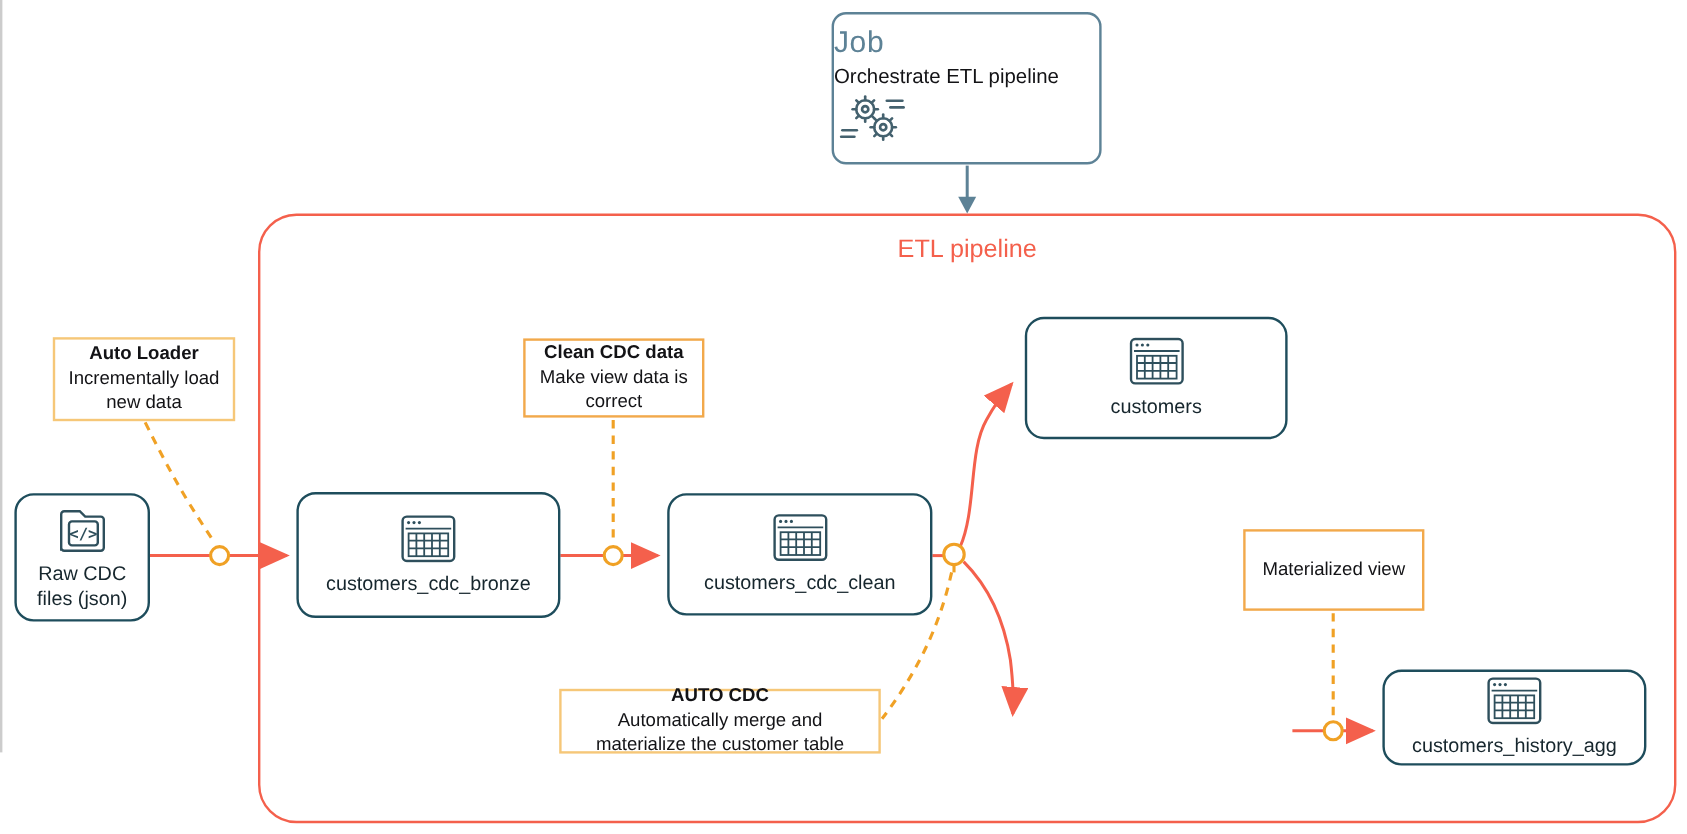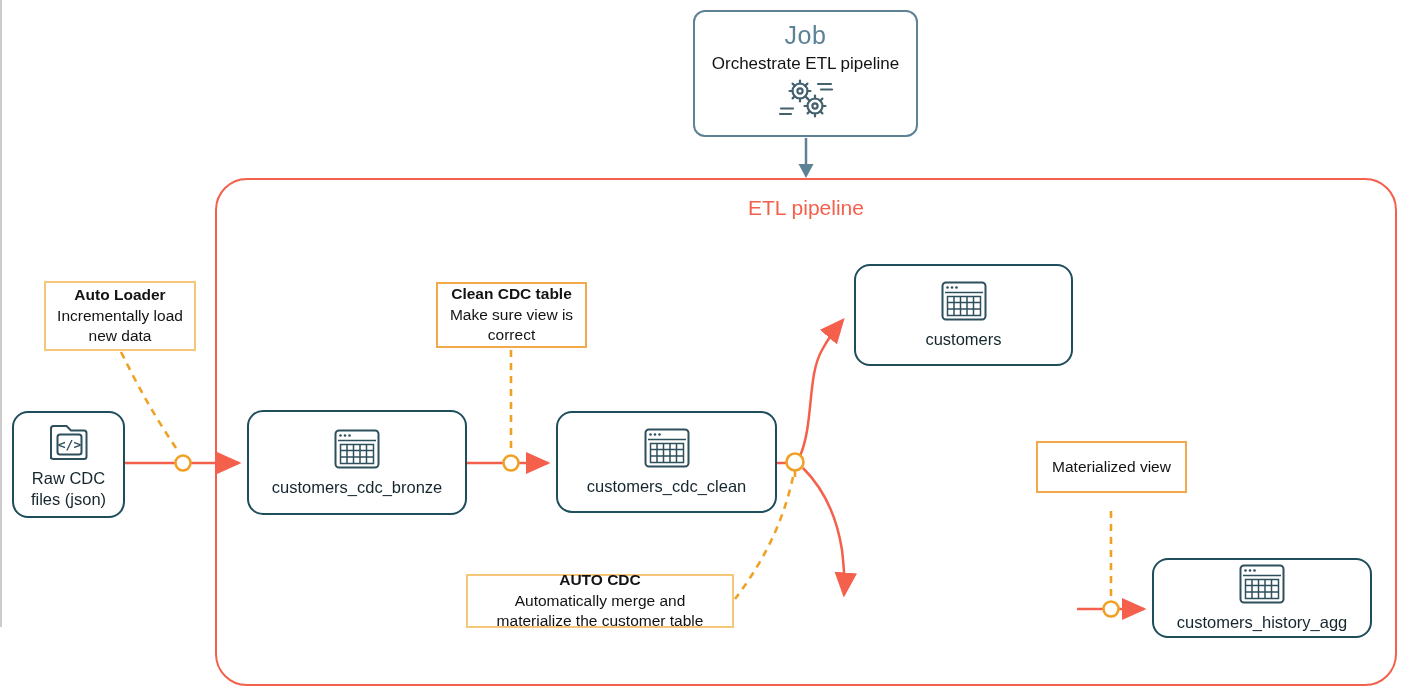--- a/index.html
+++ b/index.html
@@ -18,21 +18,21 @@
     width:1406px;height:695px;
     position:relative;overflow:hidden;
   }
   .stage{position:absolute;left:0;top:0;width:1406px;height:695px;}
   .edge-line{position:absolute;left:0;top:0;width:2px;height:627px;background:#cccccc;}
 
   
   .job-box{
     position:absolute;left:693px;top:10px;width:225px;height:127px;
     border:2.5px solid var(--slate);border-radius:12px;background:#fff;
-    display:flex;flex-direction:column;align-items:center;justify-content:flex-start;
+    display:flex;flex-direction:column;align-items:flex-start;justify-content:flex-start;
     padding-top:9px;gap:4px;z-index:3;
   }
   .job-title{font-size:25px;color:var(--slate);font-weight:500;letter-spacing:.5px;}
   .job-subtitle{font-size:17px;color:#131316;}
 
   
   .etl-container{
     position:absolute;left:215px;top:178px;width:1182px;height:508px;
     border:2.5px solid var(--red);border-radius:32px;background:transparent;z-index:1;
   }
@@ -61,21 +61,21 @@
     position:absolute;background:#fff;border:2px solid var(--gold);
     display:flex;flex-direction:column;align-items:center;justify-content:center;
     text-align:center;font-size:15.5px;color:#131316;line-height:1.34;z-index:4;
     padding:6px 8px;
   }
   .annot.light{border-color:var(--gold-light);}
   .annot .t{font-weight:bold;}
   .a-auto-loader{left:44px;top:281px;width:152px;height:70px;}
   .a-clean-cdc{left:436px;top:282px;width:151px;height:66px;}
   .a-auto-cdc{left:466px;top:574px;width:268px;height:54px;}
-  .a-mat-view{left:1036px;top:441px;width:151px;height:52px;}
+  .a-mat-view{left:1036px;top:441px;width:151px;height:68px;}
 
   
   svg.overlay{position:absolute;left:0;top:0;z-index:2;}
   .red-line{stroke:var(--red);stroke-width:2.5;fill:none;}
   .red-fill{fill:var(--red);}
   .slate-line{stroke:var(--slate);stroke-width:2.5;fill:none;}
   .slate-fill{fill:var(--slate);}
   .dash-line{stroke:var(--orange);stroke-width:2.6;fill:none;stroke-dasharray:7 6;}
   .stub-line{stroke:var(--orange);stroke-width:2.6;fill:none;}
   .junction{fill:#ffffff;stroke:var(--orange);stroke-width:2.6;}
@@ -245,22 +245,22 @@
     </svg>
     <div class="node-label">customers_history_agg</div>
   </div>
 
   <div class="annot light a-auto-loader">
     <div class="t">Auto Loader</div>
     <div>Incrementally load new data</div>
   </div>
 
   <div class="annot a-clean-cdc">
-    <div class="t">Clean CDC table</div>
-    <div>Make sure view is correct</div>
+    <div class="t">Clean CDC data</div>
+    <div>Make view data is correct</div>
   </div>
 
   <div class="annot light a-auto-cdc">
     <div class="t">AUTO CDC</div>
     <div>Automatically merge and materialize the customer table</div>
   </div>
 
   <div class="annot a-mat-view">
 
     <div>Materialized view</div>

